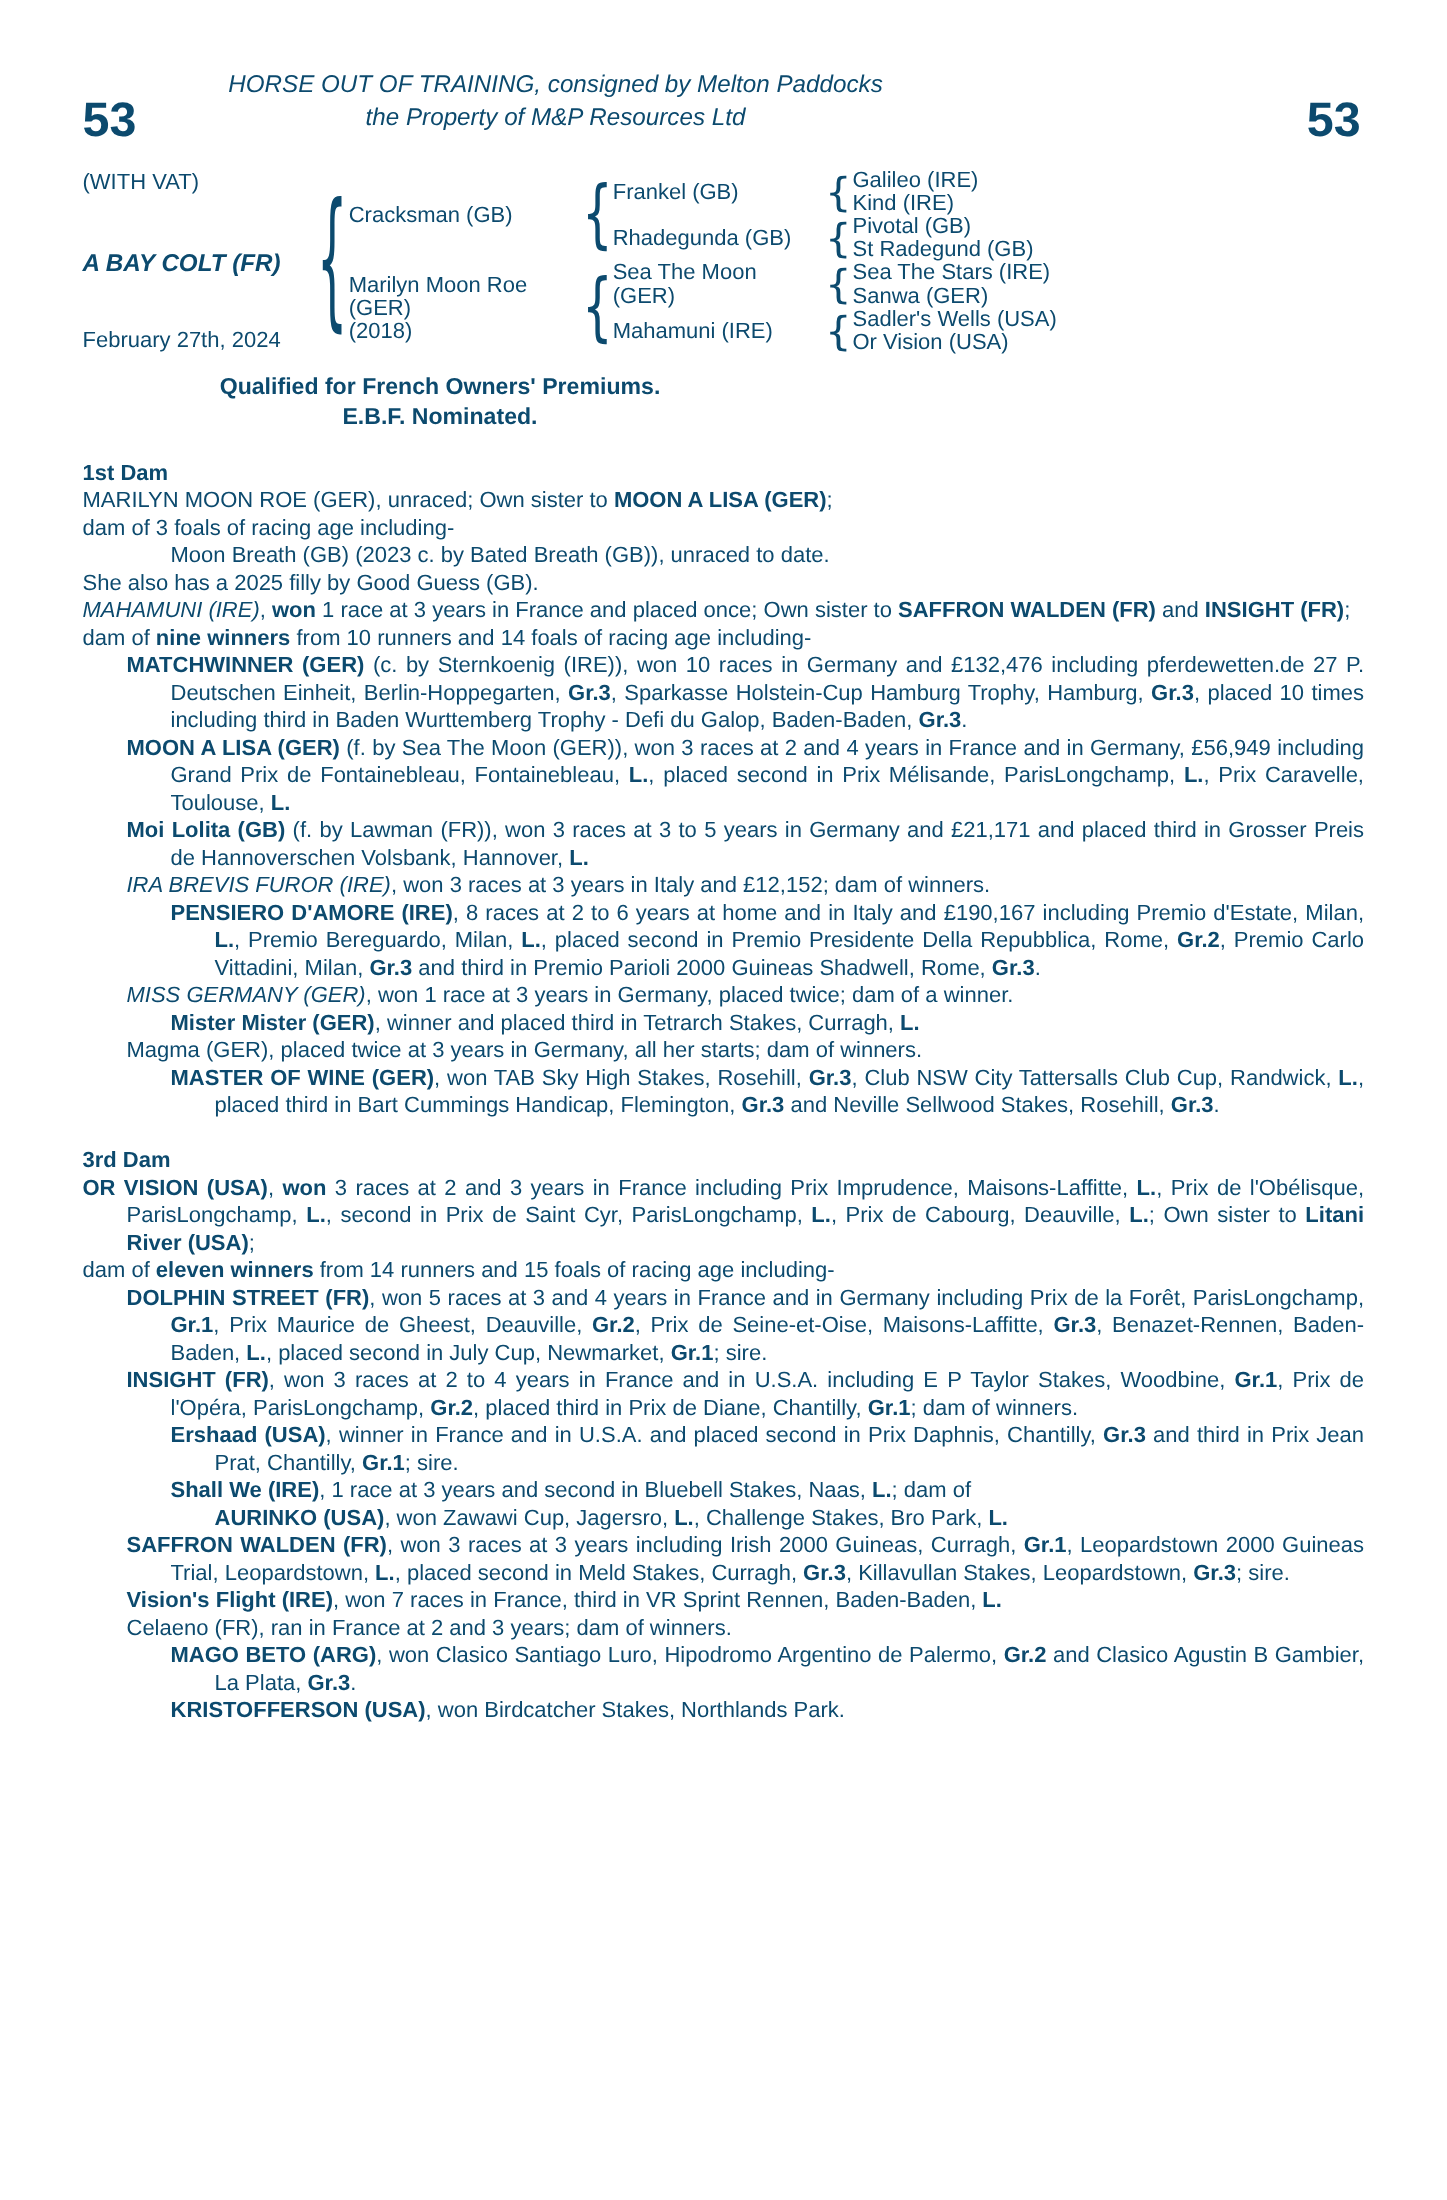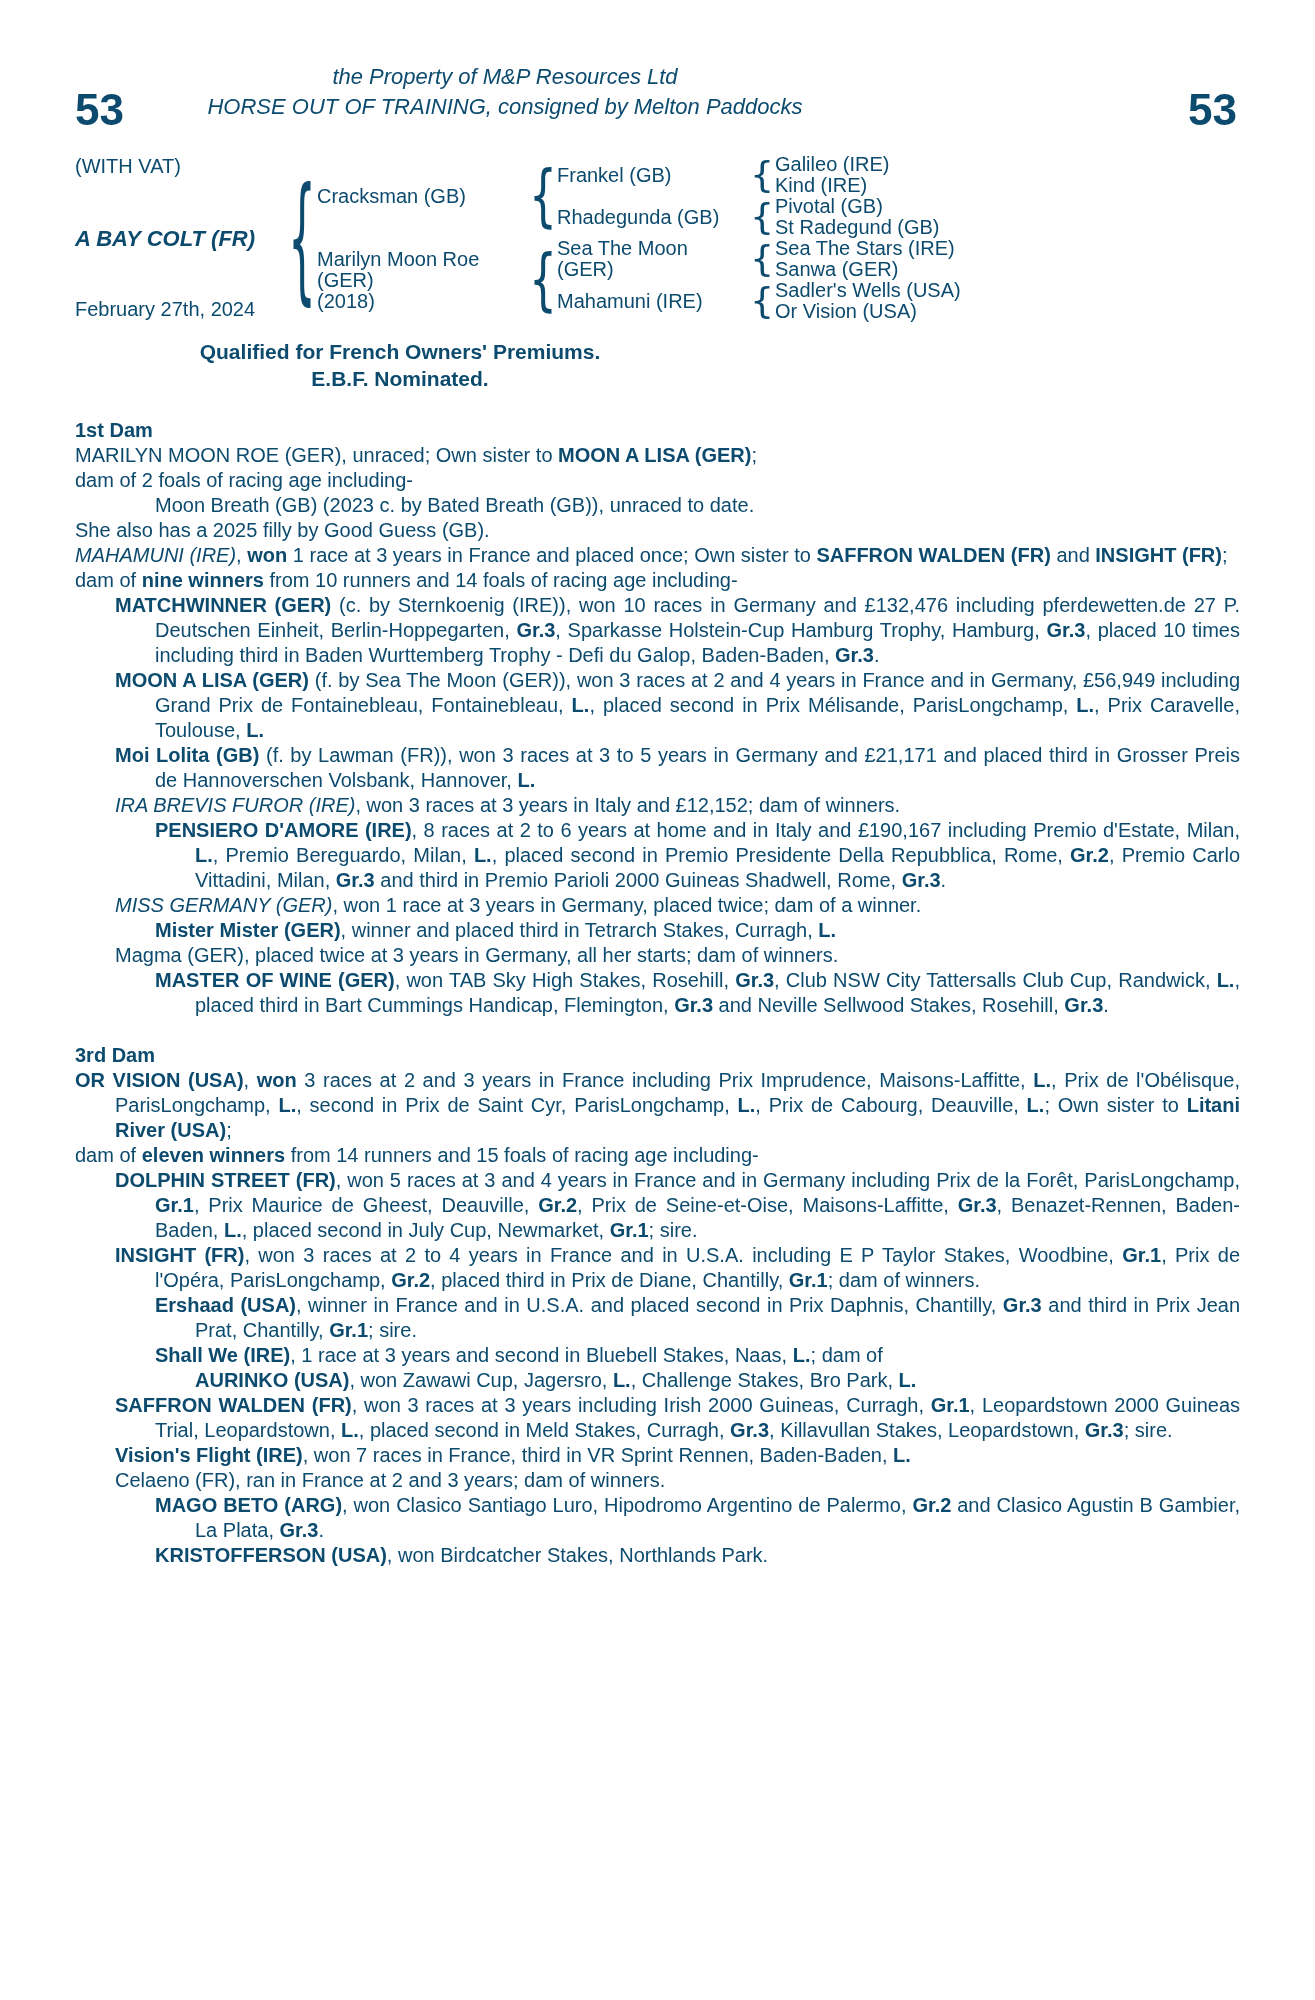--- a/index.html
+++ b/index.html
@@ -65,22 +65,22 @@
   .i { font-style:italic; }
 </style>
 </head>
 <body>
 
 <div class="page">
 
   <header class="hdr">
     <div class="lot lot-left">53</div>
     <div class="hdr-center">
+      <div>HORSE OUT OF TRAINING, consigned by Melton Paddocks</div>
       <div>the Property of M&amp;P Resources Ltd</div>
-      <div>HORSE OUT OF TRAINING, consigned by Melton Paddocks</div>
     </div>
     <div class="lot lot-right">53</div>
   </header>
 
   <section class="pedigree">
     <div class="ped-subject">
       <div>(WITH VAT)</div>
       <div class="ped-colt">A BAY COLT (FR)</div>
       <div>February 27th, 2024</div>
     </div>
@@ -153,21 +153,21 @@
     </section>
 
   <div class="premiums">
     <div>Qualified for French Owners' Premiums.</div>
     <div>E.B.F. Nominated.</div>
   </div>
 
   <main class="sections">
       <div class="dam-heading">1st Dam</div>
       <div class="para lv0">MARILYN MOON ROE (GER), unraced; Own sister to <span class="b">MOON A LISA (GER)</span>;</div>
-      <div class="para lv0">dam of 2 foals of racing age including-</div>
+      <div class="para lv0">dam of 3 foals of racing age including-</div>
       <div class="para lv2">Moon Breath (GB) (2023 c. by Bated Breath (GB)), unraced to date.</div>
       <div class="para lv0">She also has a 2025 filly by Good Guess (GB).</div>
       <div class="para lv0"><span class="i">MAHAMUNI (IRE)</span>, <span class="b">won</span> 1 race at 3 years in France and placed once; Own sister to <span class="b">SAFFRON WALDEN (FR)</span> and <span class="b">INSIGHT (FR)</span>;</div>
       <div class="para lv0">dam of <span class="b">nine winners</span> from 10 runners and 14 foals of racing age including-</div>
       <div class="para lv1"><span class="b">MATCHWINNER (GER)</span> (c. by Sternkoenig (IRE)), won 10 races in Germany and £132,476 including pferdewetten.de 27 P. Deutschen Einheit, Berlin-Hoppegarten, <span class="b">Gr.3</span>, Sparkasse Holstein-Cup Hamburg Trophy, Hamburg, <span class="b">Gr.3</span>, placed 10 times including third in Baden Wurttemberg Trophy - Defi du Galop, Baden-Baden, <span class="b">Gr.3</span>.</div>
       <div class="para lv1"><span class="b">MOON A LISA (GER)</span> (f. by Sea The Moon (GER)), won 3 races at 2 and 4 years in France and in Germany, £56,949 including Grand Prix de Fontainebleau, Fontainebleau, <span class="b">L.</span>, placed second in Prix Mélisande, ParisLongchamp, <span class="b">L.</span>, Prix Caravelle, Toulouse, <span class="b">L.</span></div>
       <div class="para lv1"><span class="b">Moi Lolita (GB)</span> (f. by Lawman (FR)), won 3 races at 3 to 5 years in Germany and £21,171 and placed third in Grosser Preis de Hannoverschen Volsbank, Hannover, <span class="b">L.</span></div>
       <div class="para lv1"><span class="i">IRA BREVIS FUROR (IRE)</span>, won 3 races at 3 years in Italy and £12,152; dam of winners.</div>
       <div class="para lv2"><span class="b">PENSIERO D'AMORE (IRE)</span>, 8 races at 2 to 6 years at home and in Italy and £190,167 including Premio d'Estate, Milan, <span class="b">L.</span>, Premio Bereguardo, Milan, <span class="b">L.</span>, placed second in Premio Presidente Della Repubblica, Rome, <span class="b">Gr.2</span>, Premio Carlo Vittadini, Milan, <span class="b">Gr.3</span> and third in Premio Parioli 2000 Guineas Shadwell, Rome, <span class="b">Gr.3</span>.</div>
       <div class="para lv1"><span class="i">MISS GERMANY (GER)</span>, won 1 race at 3 years in Germany, placed twice; dam of a winner.</div>

